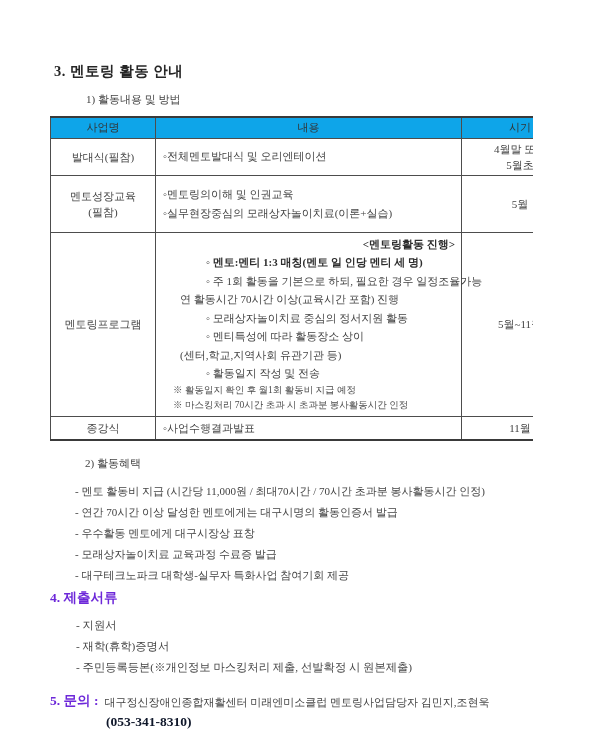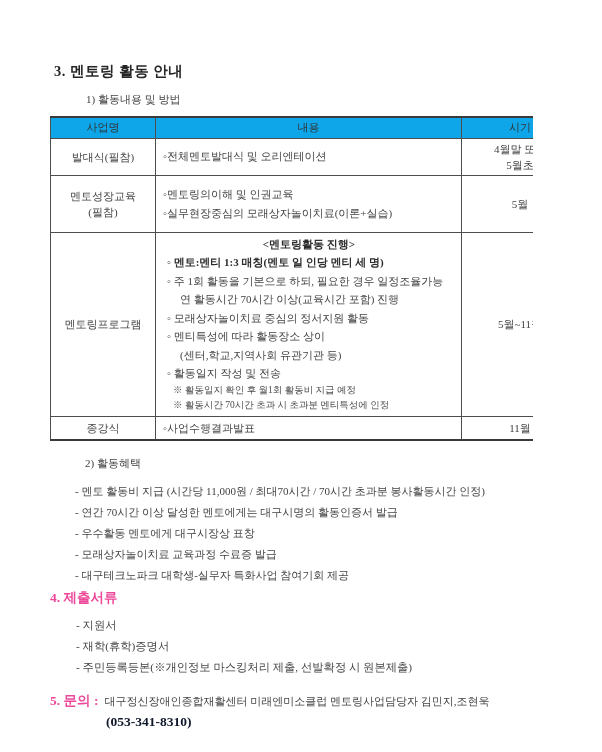--- a/index.html
+++ b/index.html
@@ -52,41 +52,41 @@
   }
   td.content-cell {
     vertical-align: middle;
     padding: 2px 6px 2px 7px;
   }
   tr.row-1 { height: 31px; }
   tr.row-2 { height: 57px; }
   tr.row-3 { height: 179px; }
   tr.row-4 { height: 24px; }
   .line { line-height: 18.5px; white-space: nowrap; }
-  .line.center { text-align: center; font-weight: bold; color: #2d2d2d; }
+  .line.center { text-align: right; font-weight: bold; color: #2d2d2d; }
   .line.bold { font-weight: bold; color: #2d2d2d; }
-  .line.bullet { padding-left: 4px; }
+  .line.bullet { padding-left: 4px; margin-left: 39px; }
   .line.cont { padding-left: 17px; }
   .line.note { font-size: 9.5px; line-height: 15.5px; padding-left: 10px; color: #4a4a4a; }
   tr.row-2 .line { line-height: 19px; }
 
   
   .benefits { position: absolute; left: 61px; top: 456px; font-size: 11px; }
   .benefits .dash-list { margin-top: 10px; padding-left: 14px; }
   .dash-item { line-height: 21px; white-space: nowrap; }
 
   
   .docs { position: absolute; left: 50px; top: 589px; }
-  .sec-title { font-size: 13.5px; font-weight: bold; color: #ec4899; }
+  .sec-title { font-size: 13.5px; font-weight: bold; color: #6d28d9; }
   .docs .dash-list { margin-top: 8px; padding-left: 26px; }
   .docs .dash-item { font-size: 11.3px; line-height: 21px; }
 
   
   .inquiry { position: absolute; left: 50px; top: 692px; }
-  .inquiry-line { display: flex; align-items: center; }
+  .inquiry-line { display: flex; align-items: flex-end; }
   .inquiry .sec-title { white-space: nowrap; }
   .inq-text { font-size: 11px; margin-left: 6px; white-space: nowrap; }
   .phone { font-size: 13.5px; font-weight: bold; color: #0f172a; margin-left: 56px; margin-top: 4px; }
 </style>
 </head>
 <body>
 
 <div class="page">
 
   <div class="s3-title">3. 멘토링 활동 안내</div>
@@ -128,21 +128,21 @@
         <td class="content-cell">
           <div class="line center">&lt;멘토링활동 진행&gt;</div>
           <div class="line bold bullet">◦ 멘토:멘티 1:3 매칭(멘토 일 인당 멘티 세 명)</div>
           <div class="line bullet">◦ 주 1회 활동을 기본으로 하되, 필요한 경우 일정조율가능</div>
           <div class="line cont">연 활동시간 70시간 이상(교육시간 포함) 진행</div>
           <div class="line bullet">◦ 모래상자놀이치료 중심의 정서지원 활동</div>
           <div class="line bullet">◦ 멘티특성에 따라 활동장소 상이</div>
           <div class="line cont">(센터,학교,지역사회 유관기관 등)</div>
           <div class="line bullet">◦ 활동일지 작성 및 전송</div>
           <div class="line note">※ 활동일지 확인 후 월1회 활동비 지급 예정</div>
-          <div class="line note">※ 활동시간 70시간 초과 시 초과분 멘티특성에 인정</div>
+          <div class="line note">※ 마스킹처리 70시간 초과 시 초과분 봉사활동시간 인정</div>
         </td>
         <td class="period-cell">5월~11월</td>
       </tr>
       <tr class="row-4">
         <td class="name-cell">종강식</td>
         <td class="content-cell">
           <div class="line">◦사업수행결과발표</div>
         </td>
         <td class="period-cell">11월</td>
       </tr>

